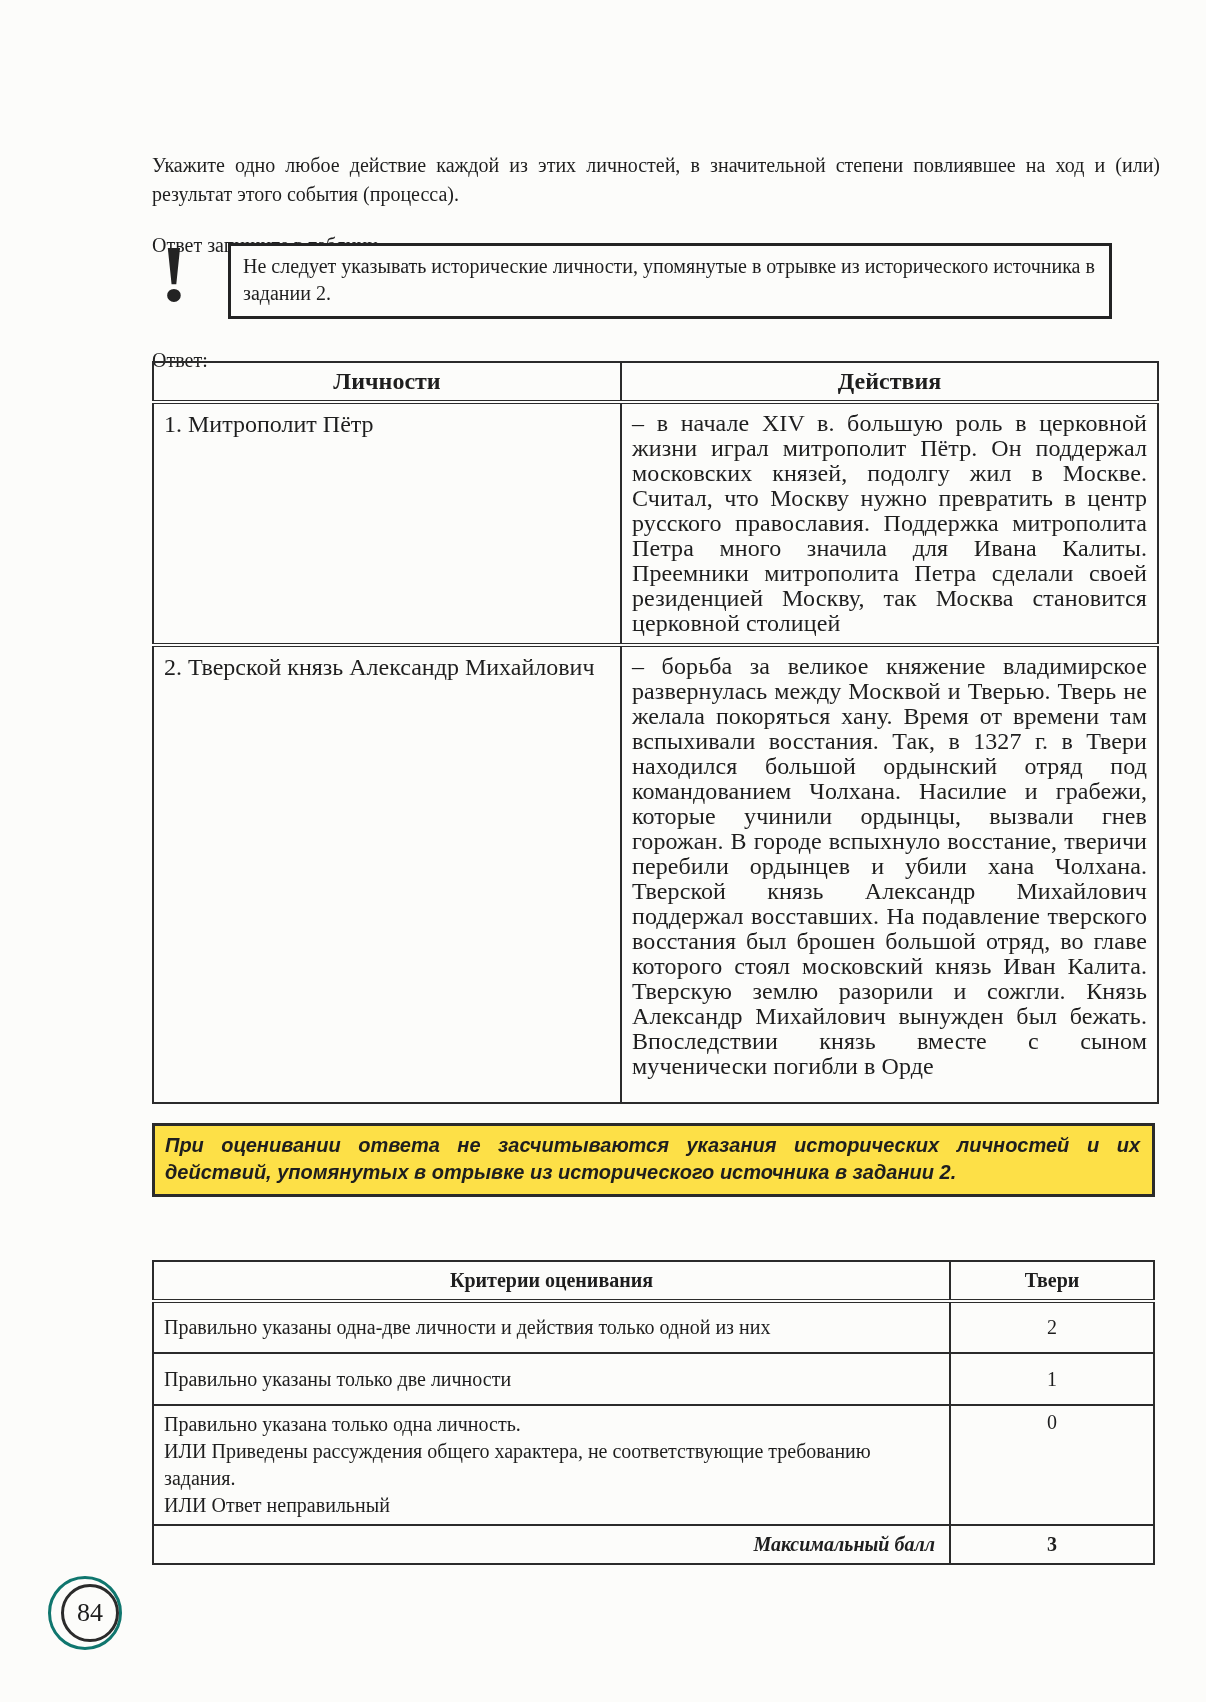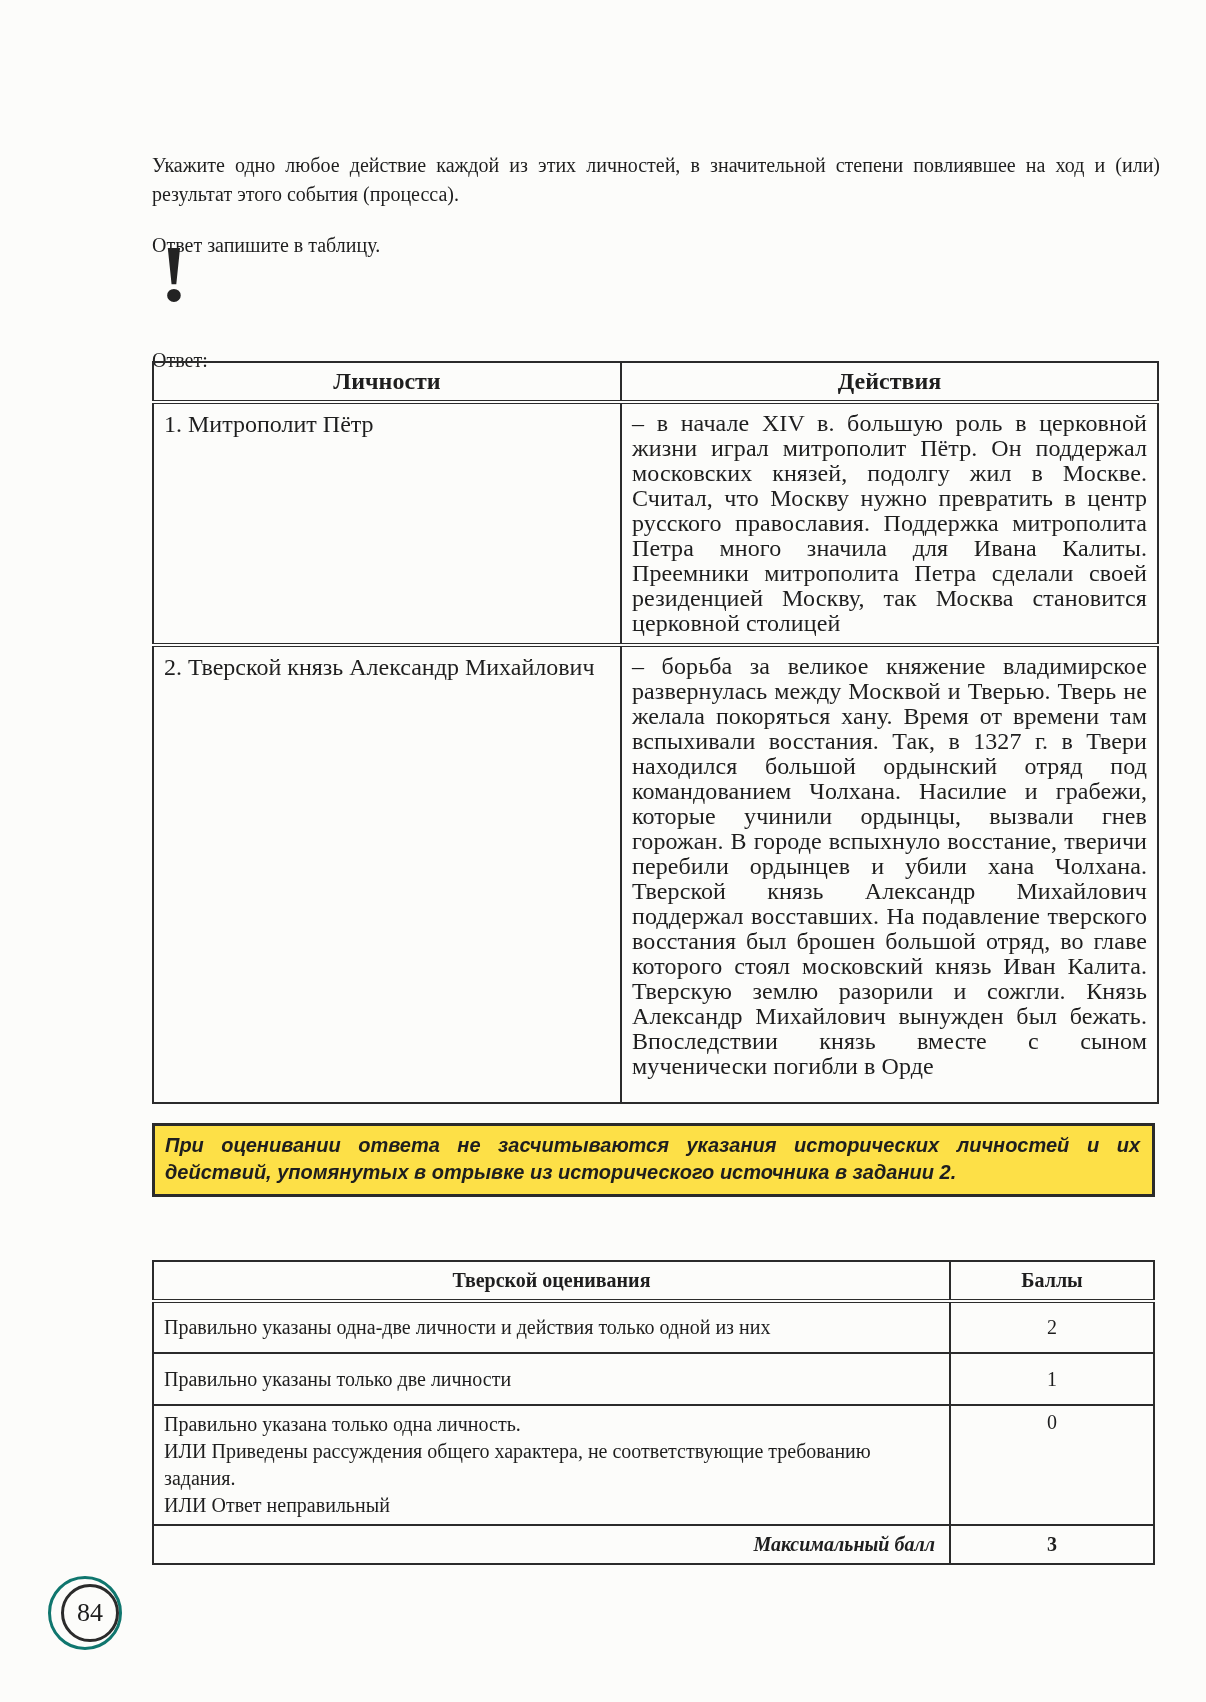--- a/index.html
+++ b/index.html
@@ -169,20 +169,23 @@
 <body>
 
 <div class="page">
 
   <p class="intro">Укажите одно любое действие каждой из этих личностей, в значительной степени повлиявшее на ход и (или) результат этого события (процесса).</p>
 
   <p class="answer-note">Ответ запишите в таблицу.</p>
 
   <div class="warn-bang">!</div>
 
+  <div class="warn-box">
+    <span>Не следует указывать исторические личности, упомянутые в отрывке из исторического источника в задании 2.</span>
+  </div>
 
   <p class="otvet-label">Ответ:</p>
 
   <table class="answer-table">
     <colgroup>
         <col class="col-person">
         <col class="col-action">
       </colgroup>
     <thead>
       <tr>
@@ -206,22 +209,22 @@
     <span>При оценивании ответа не засчитываются указания исторических личностей и их действий, упомянутых в отрывке из исторического источника в задании 2.</span>
   </div>
 
   <table class="criteria-table">
     <colgroup>
         <col class="col-criterion">
         <col class="col-score">
       </colgroup>
     <thead>
       <tr>
-        <th>Тверской оценивания</th>
-        <th>Баллы</th>
+        <th>Критерии оценивания</th>
+        <th>Твери</th>
       </tr>
     </thead>
     <tbody>
       <tr class="row-single">
         <td class="crit-cell">Правильно указаны одна-две личности и действия только одной из них</td>
         <td class="score-cell">2</td>
       </tr>
       <tr class="row-single">
         <td class="crit-cell">Правильно указаны только две личности</td>
         <td class="score-cell">1</td>

